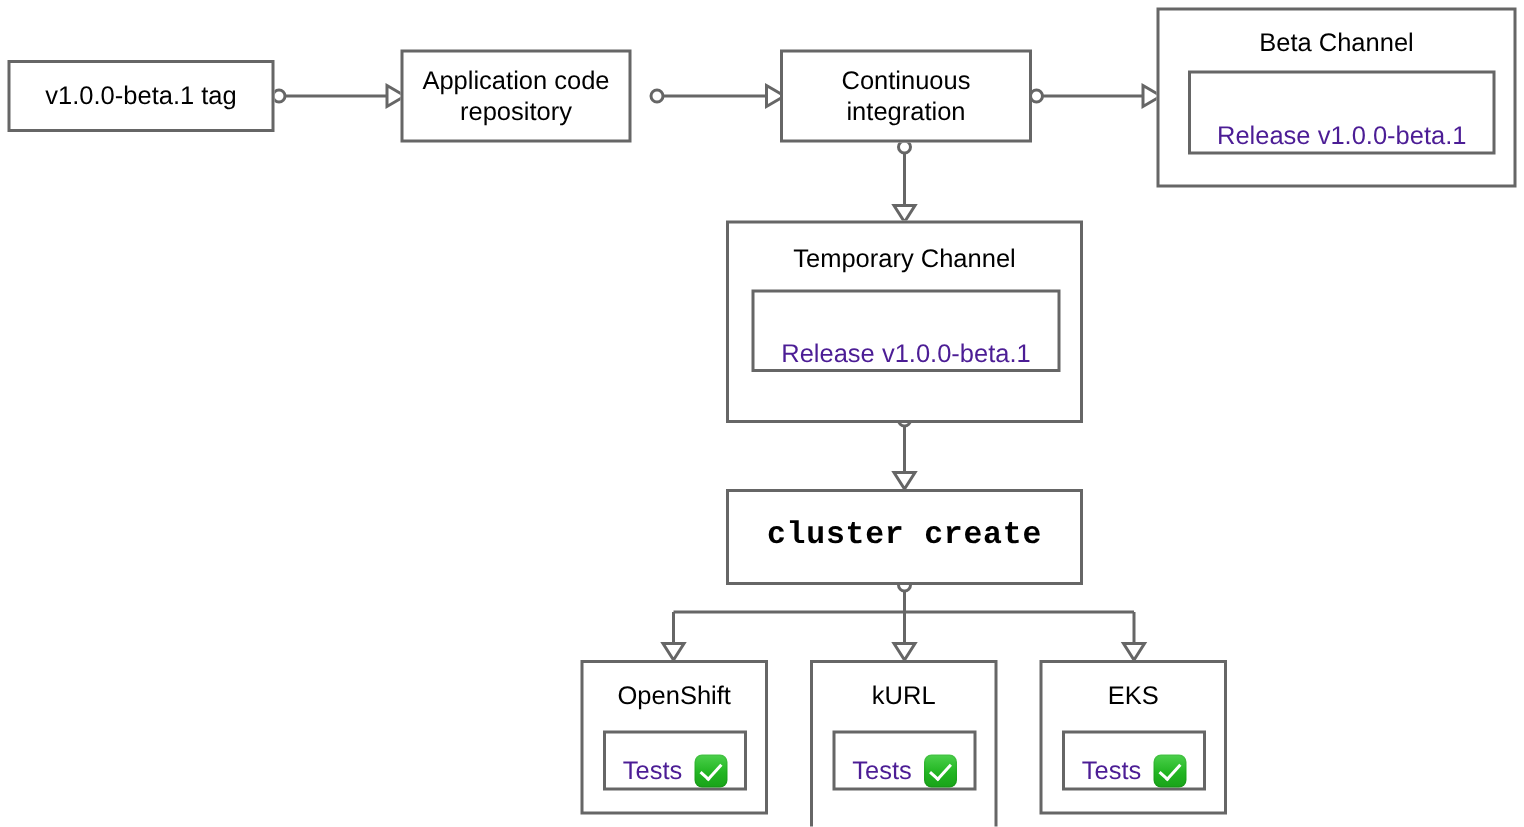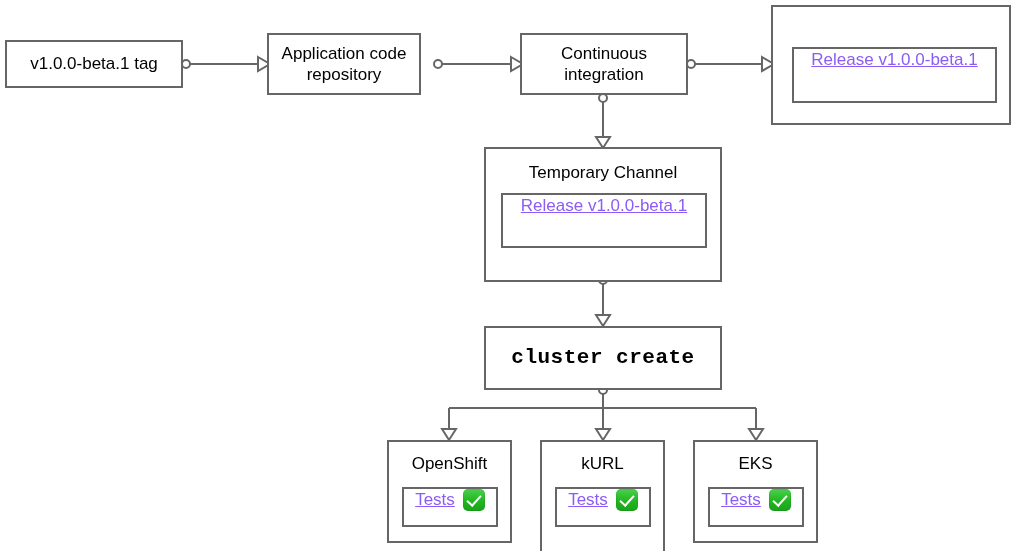--- a/index.html
+++ b/index.html
@@ -44,26 +44,25 @@
     text-align: center;
     font-size: 17px;
     color: #000000;
   }
   .inner-node {
     position: absolute;
     box-sizing: border-box;
     border: 2px solid #666666;
     background: #ffffff;
     display: flex;
-    align-items: flex-start;
+    align-items: flex-end;
     justify-content: center;
     text-align: center;
     font-size: 17px;
-    color: #8b5cf6;
-    text-decoration: underline;
+    color: #4c1d95;
   }
   .mono {
     font-family: "Liberation Mono", "DejaVu Sans Mono", monospace;
     font-weight: bold;
     font-size: 21px;
     letter-spacing: 0.5px;
   }
   .tests-cell {
     display: flex;
     align-items: center;
@@ -161,20 +160,21 @@
 
 <div class="node" style="left:267px; top:33px; width:154px; height:62px; padding:0 10px;">
   <span>Application code repository</span>
 </div>
 
 <div class="node" style="left:520px; top:33px; width:168px; height:62px; padding:0 6px;">
   <span>Continuous integration</span>
 </div>
 
 <div class="node container" style="left:771px; top:5px; width:240px; height:120px;">
+  <div class="container-title" style="top:11px;">Beta Channel</div>
   <div class="inner-node" style="left:19px; top:40px; width:205px; height:56px;">
     <span>Release v1.0.0-beta.1</span>
   </div>
 </div>
 
 <div class="node container" style="left:484px; top:147px; width:238px; height:135px;">
   <div class="container-title" style="top:13px;">Temporary Channel</div>
   <div class="inner-node" style="left:15px; top:44px; width:206px; height:55px;">
     <span>Release v1.0.0-beta.1</span>
   </div>

